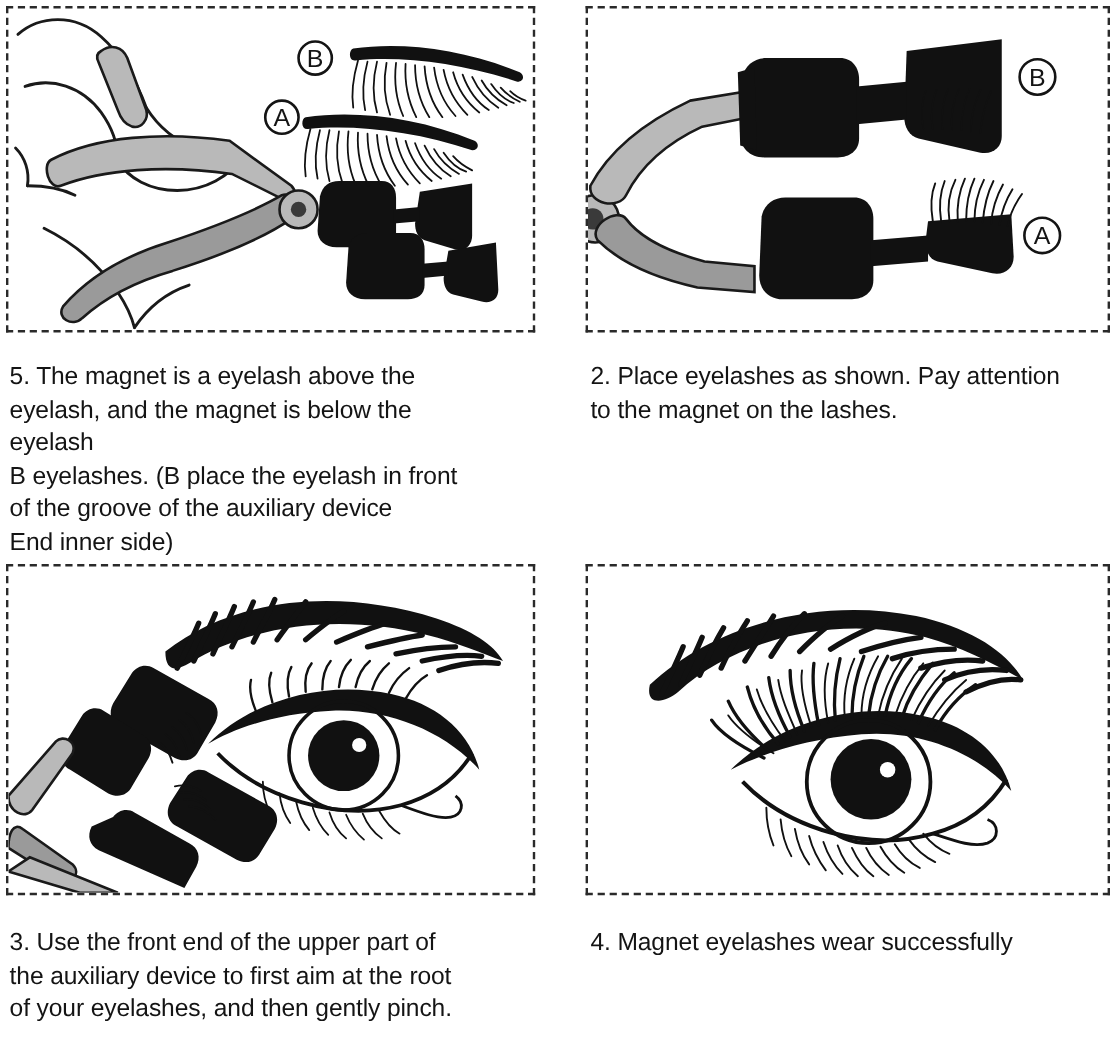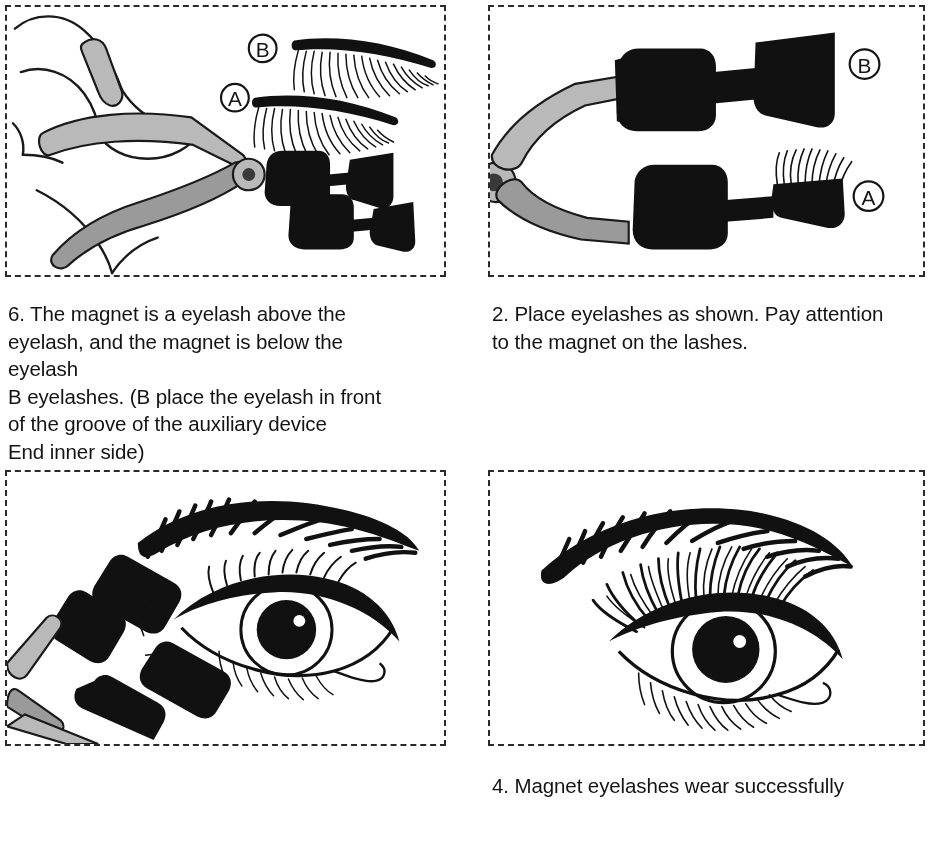--- a/index.html
+++ b/index.html
@@ -387,23 +387,26 @@
           <path d="M234 238 C 239 249, 246 256, 253 261"></path>
           <path d="M246 237 C 252 248, 258 254, 266 259"></path>
           <path d="M258 235 C 264 245, 271 251, 279 255"></path>
           <path d="M270 231 C 277 241, 284 246, 292 250"></path>
           <path d="M282 226 C 289 235, 296 240, 304 243"></path>
         </g>
       </g>
     </svg>
   </div>
 
-  <div class="caption" id="caption-1">6. The magnet is a eyelash above the
+  <div class="caption" id="caption-1">5. The magnet is a eyelash above the
 eyelash, and the magnet is below the
 eyelash
 B eyelashes. (B place the eyelash in front
 of the groove of the auxiliary device
 End inner side)</div>
   <div class="caption" id="caption-2">2. Place eyelashes as shown. Pay attention
 to the magnet on the lashes.</div>
+  <div class="caption" id="caption-3">3. Use the front end of the upper part of
+the auxiliary device to first aim at the root
+of your eyelashes, and then gently pinch.</div>
   <div class="caption" id="caption-4">4. Magnet eyelashes wear successfully</div>
 
 </div>
 
 </body></html>

